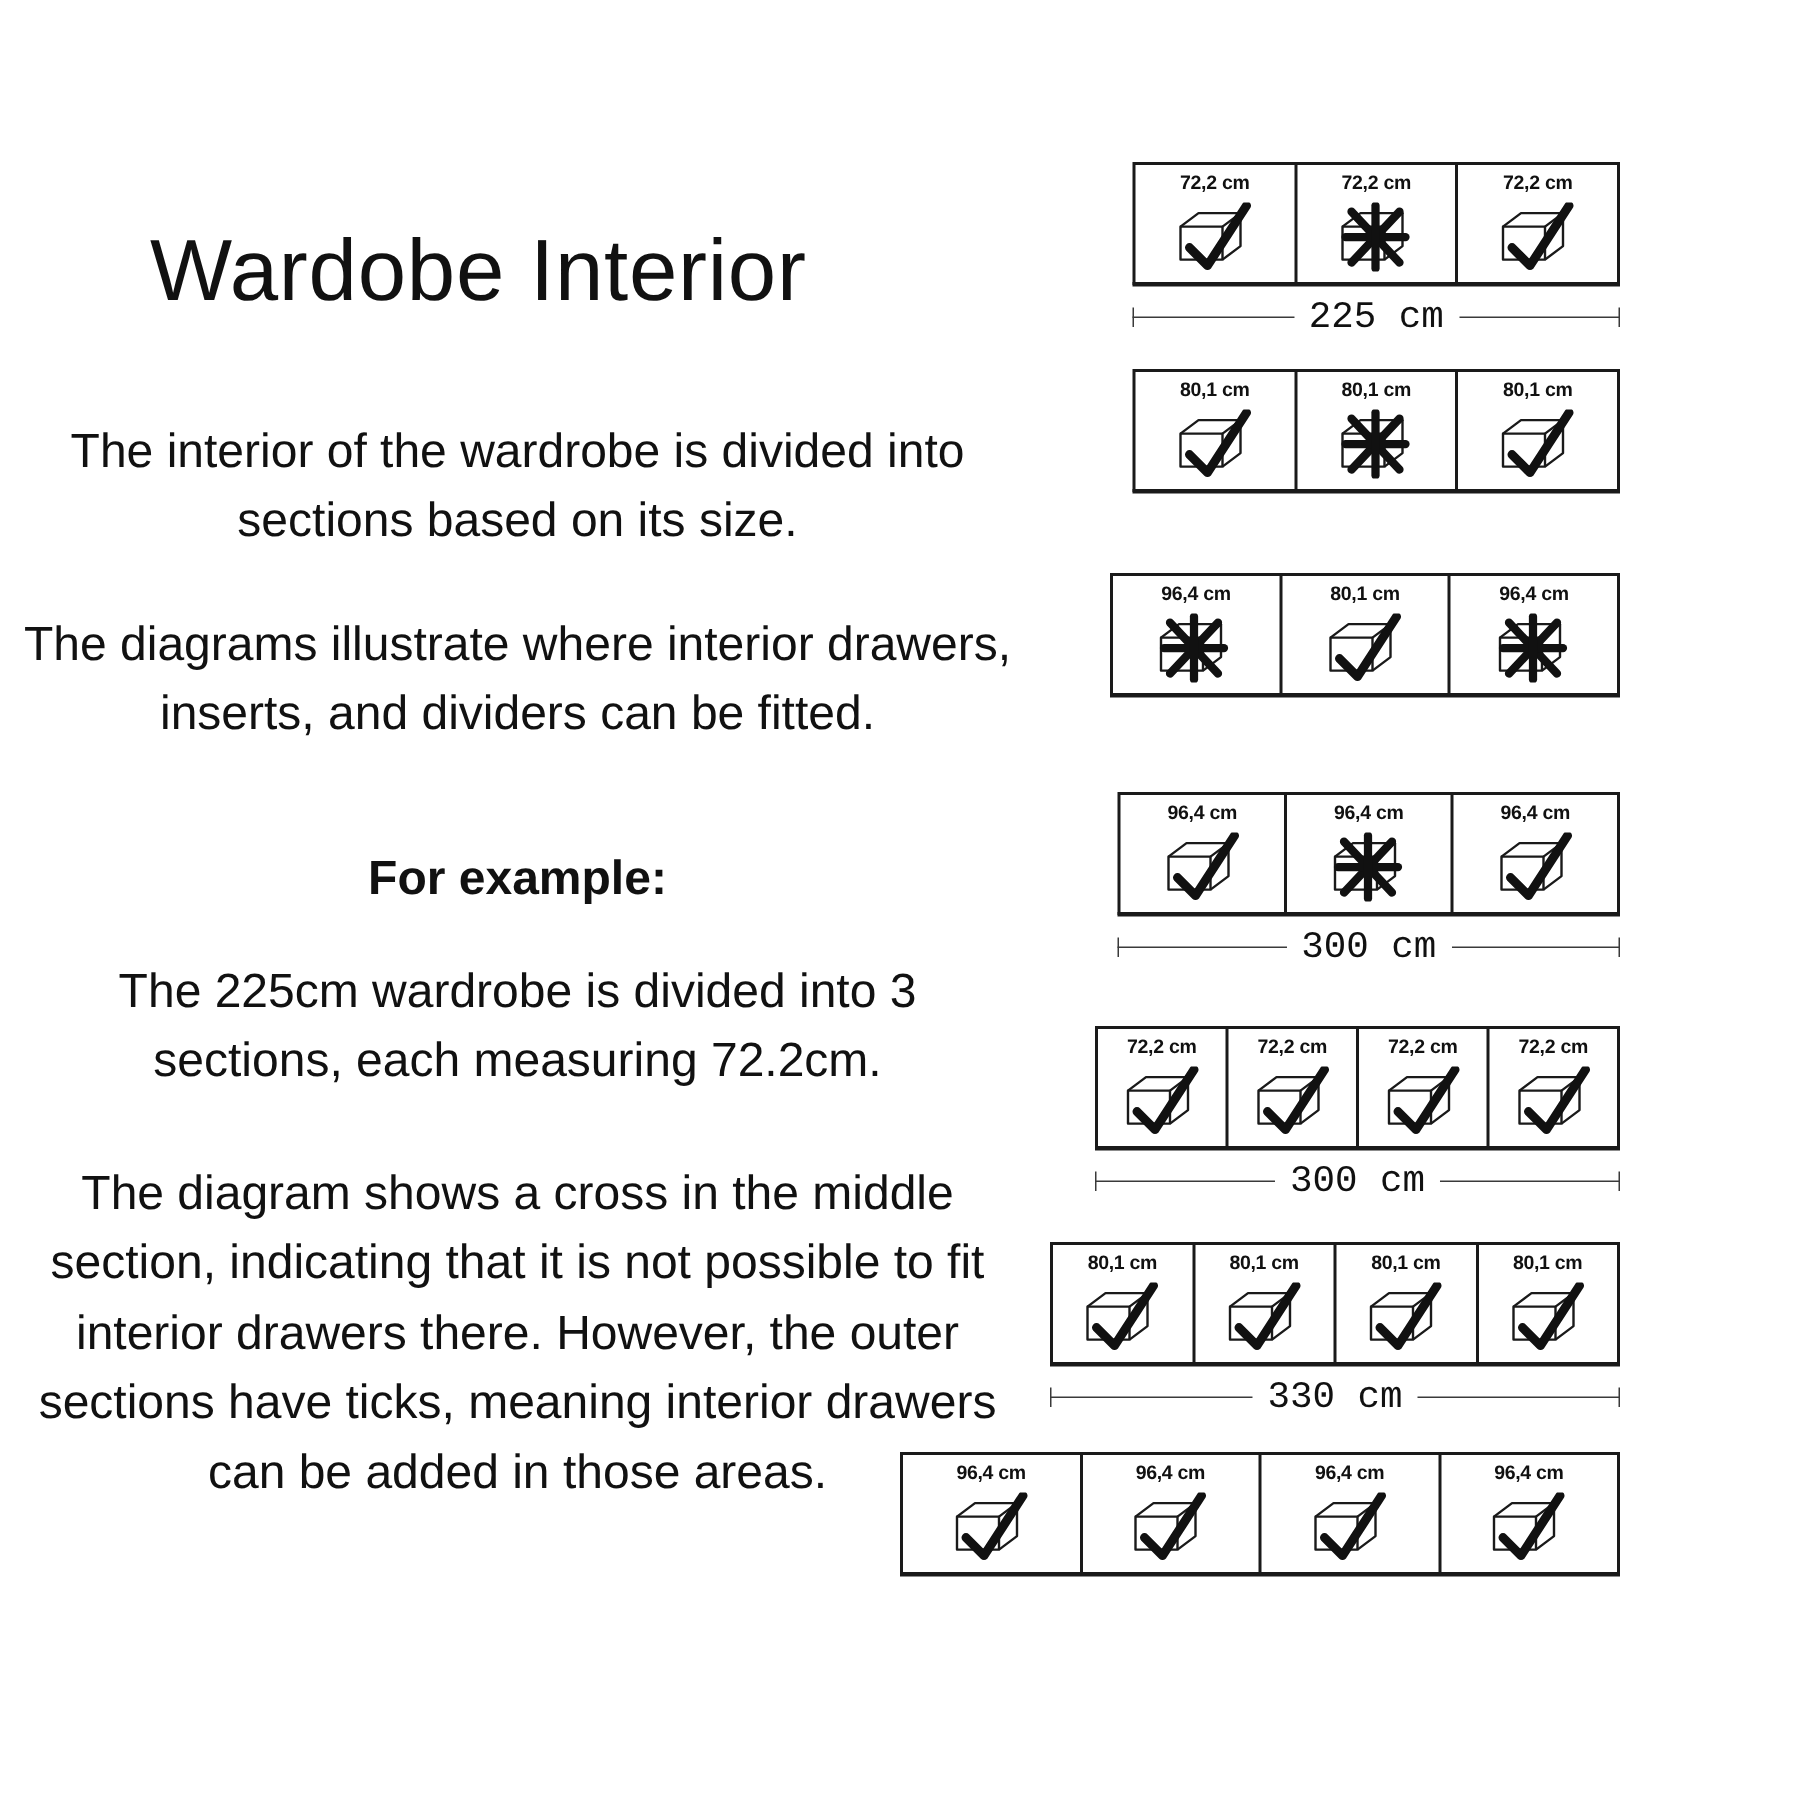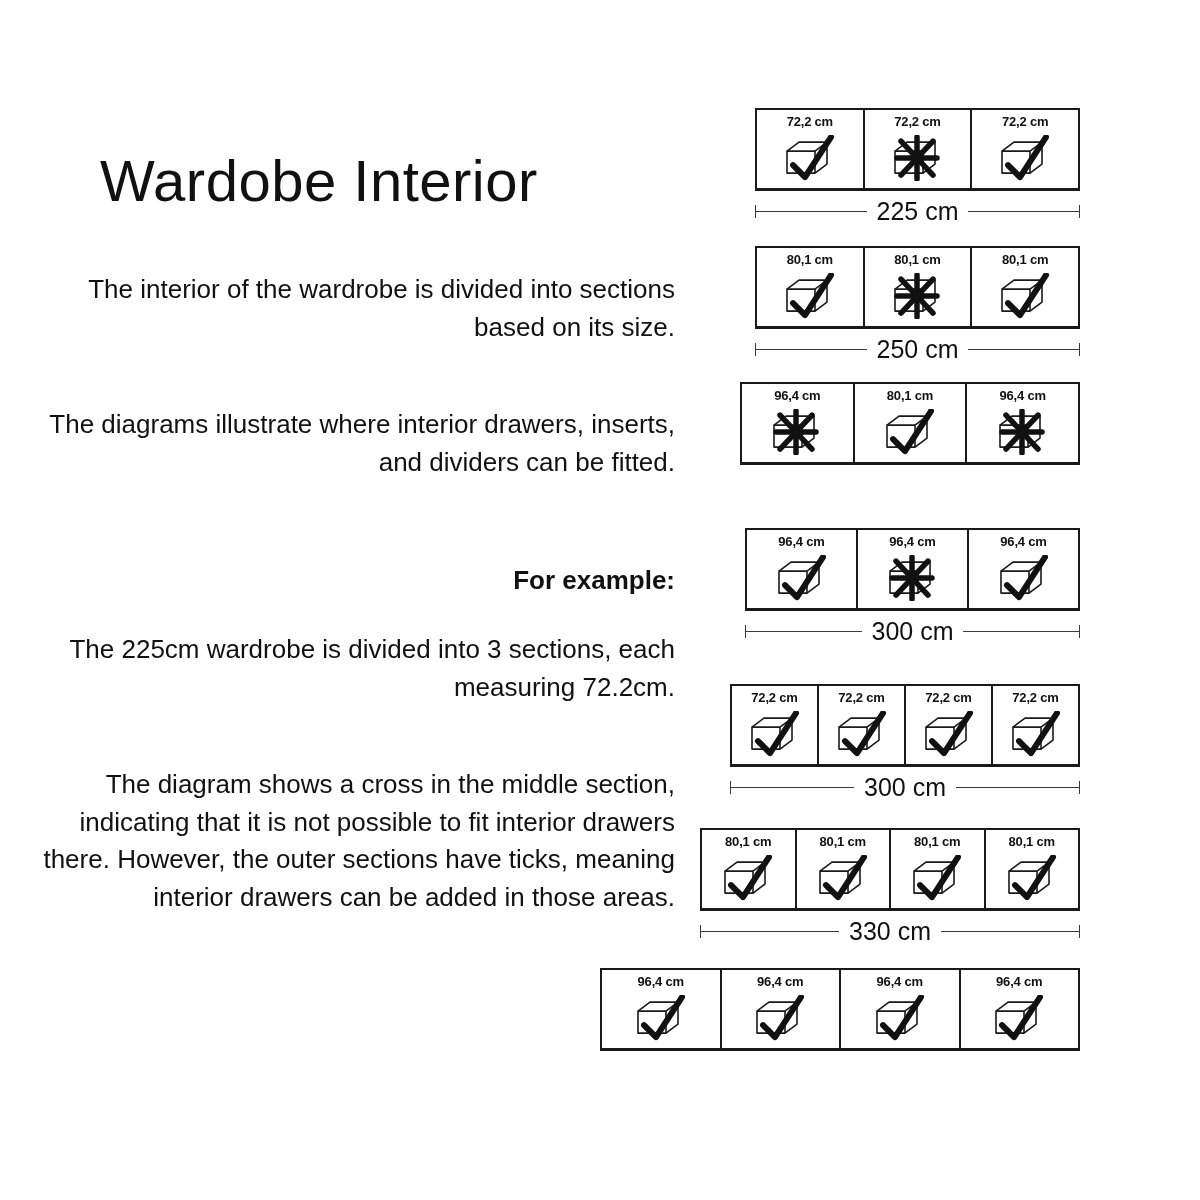--- a/index.html
+++ b/index.html
@@ -31,22 +31,22 @@
     left: 100px;
     top: 108px;
     font-size: 58px;
     font-weight: 400;
     letter-spacing: 0.5px;
     white-space: nowrap;
   }
 
   .para {
     position: absolute;
-    text-align: right;
-    font-size: 26px;
+    text-align: center;
+    font-size: 32px;
     line-height: 1.45;
     width: 660px;
     left: 15px;
   }
   .para.bold {
     font-weight: 700;
   }
 
   #para-1 { top: 245px; }
   #para-2 { top: 382px; margin-top: 24px; }
@@ -135,20 +135,21 @@
   .dim-line .tick.right { right: 0; }
   .dim-line .dim-label {
     position: absolute;
     left: 50%;
     top: 0;
     transform: translateX(-50%);
     background: #ffffff;
     padding: 0 10px;
     font-size: 25px;
     white-space: nowrap;
+    font-family: Liberation Mono, monospace;
   }
 
   
   .plinth {
     height: 3px;
     background: #1a1a1a;
     margin-top: -2px;
   }
 </style>
 </head>
@@ -272,26 +273,20 @@
       <path d="M4,16 L16,7 L44,7 L32,16"></path>
       <path d="M44,7 L44,29 L32,38"></path>
       <path d="M4,38 L4,38"></path>
     </g>
     <path d="M10,30 L22,42 L48,2" stroke="#111111" stroke-width="6" fill="none" stroke-linecap="round" stroke-linejoin="round"></path>
           </svg>
           </div>
         </div>
       </div>
       <div class="plinth"></div>
-      <div class="dim-line">
-        <div class="rule"></div>
-        <div class="tick left"></div>
-        <div class="tick right"></div>
-        <div class="dim-label">250 cm</div>
-      </div>
     </div>
     <div class="diagram" style="left: 160px; top: 382px; width: 340px;">
       <div class="sections-row">
         <div class="section-cell">
           <div class="cell-label">96,4 cm</div>
           <div class="cell-glyph">
             <svg width="54" height="46" viewBox="0 0 54 46">
 
     <g stroke="#1a1a1a" stroke-width="1.6" fill="none" stroke-linejoin="round">
       <path d="M4,16 L4,38 L32,38 L32,16 Z"></path>

